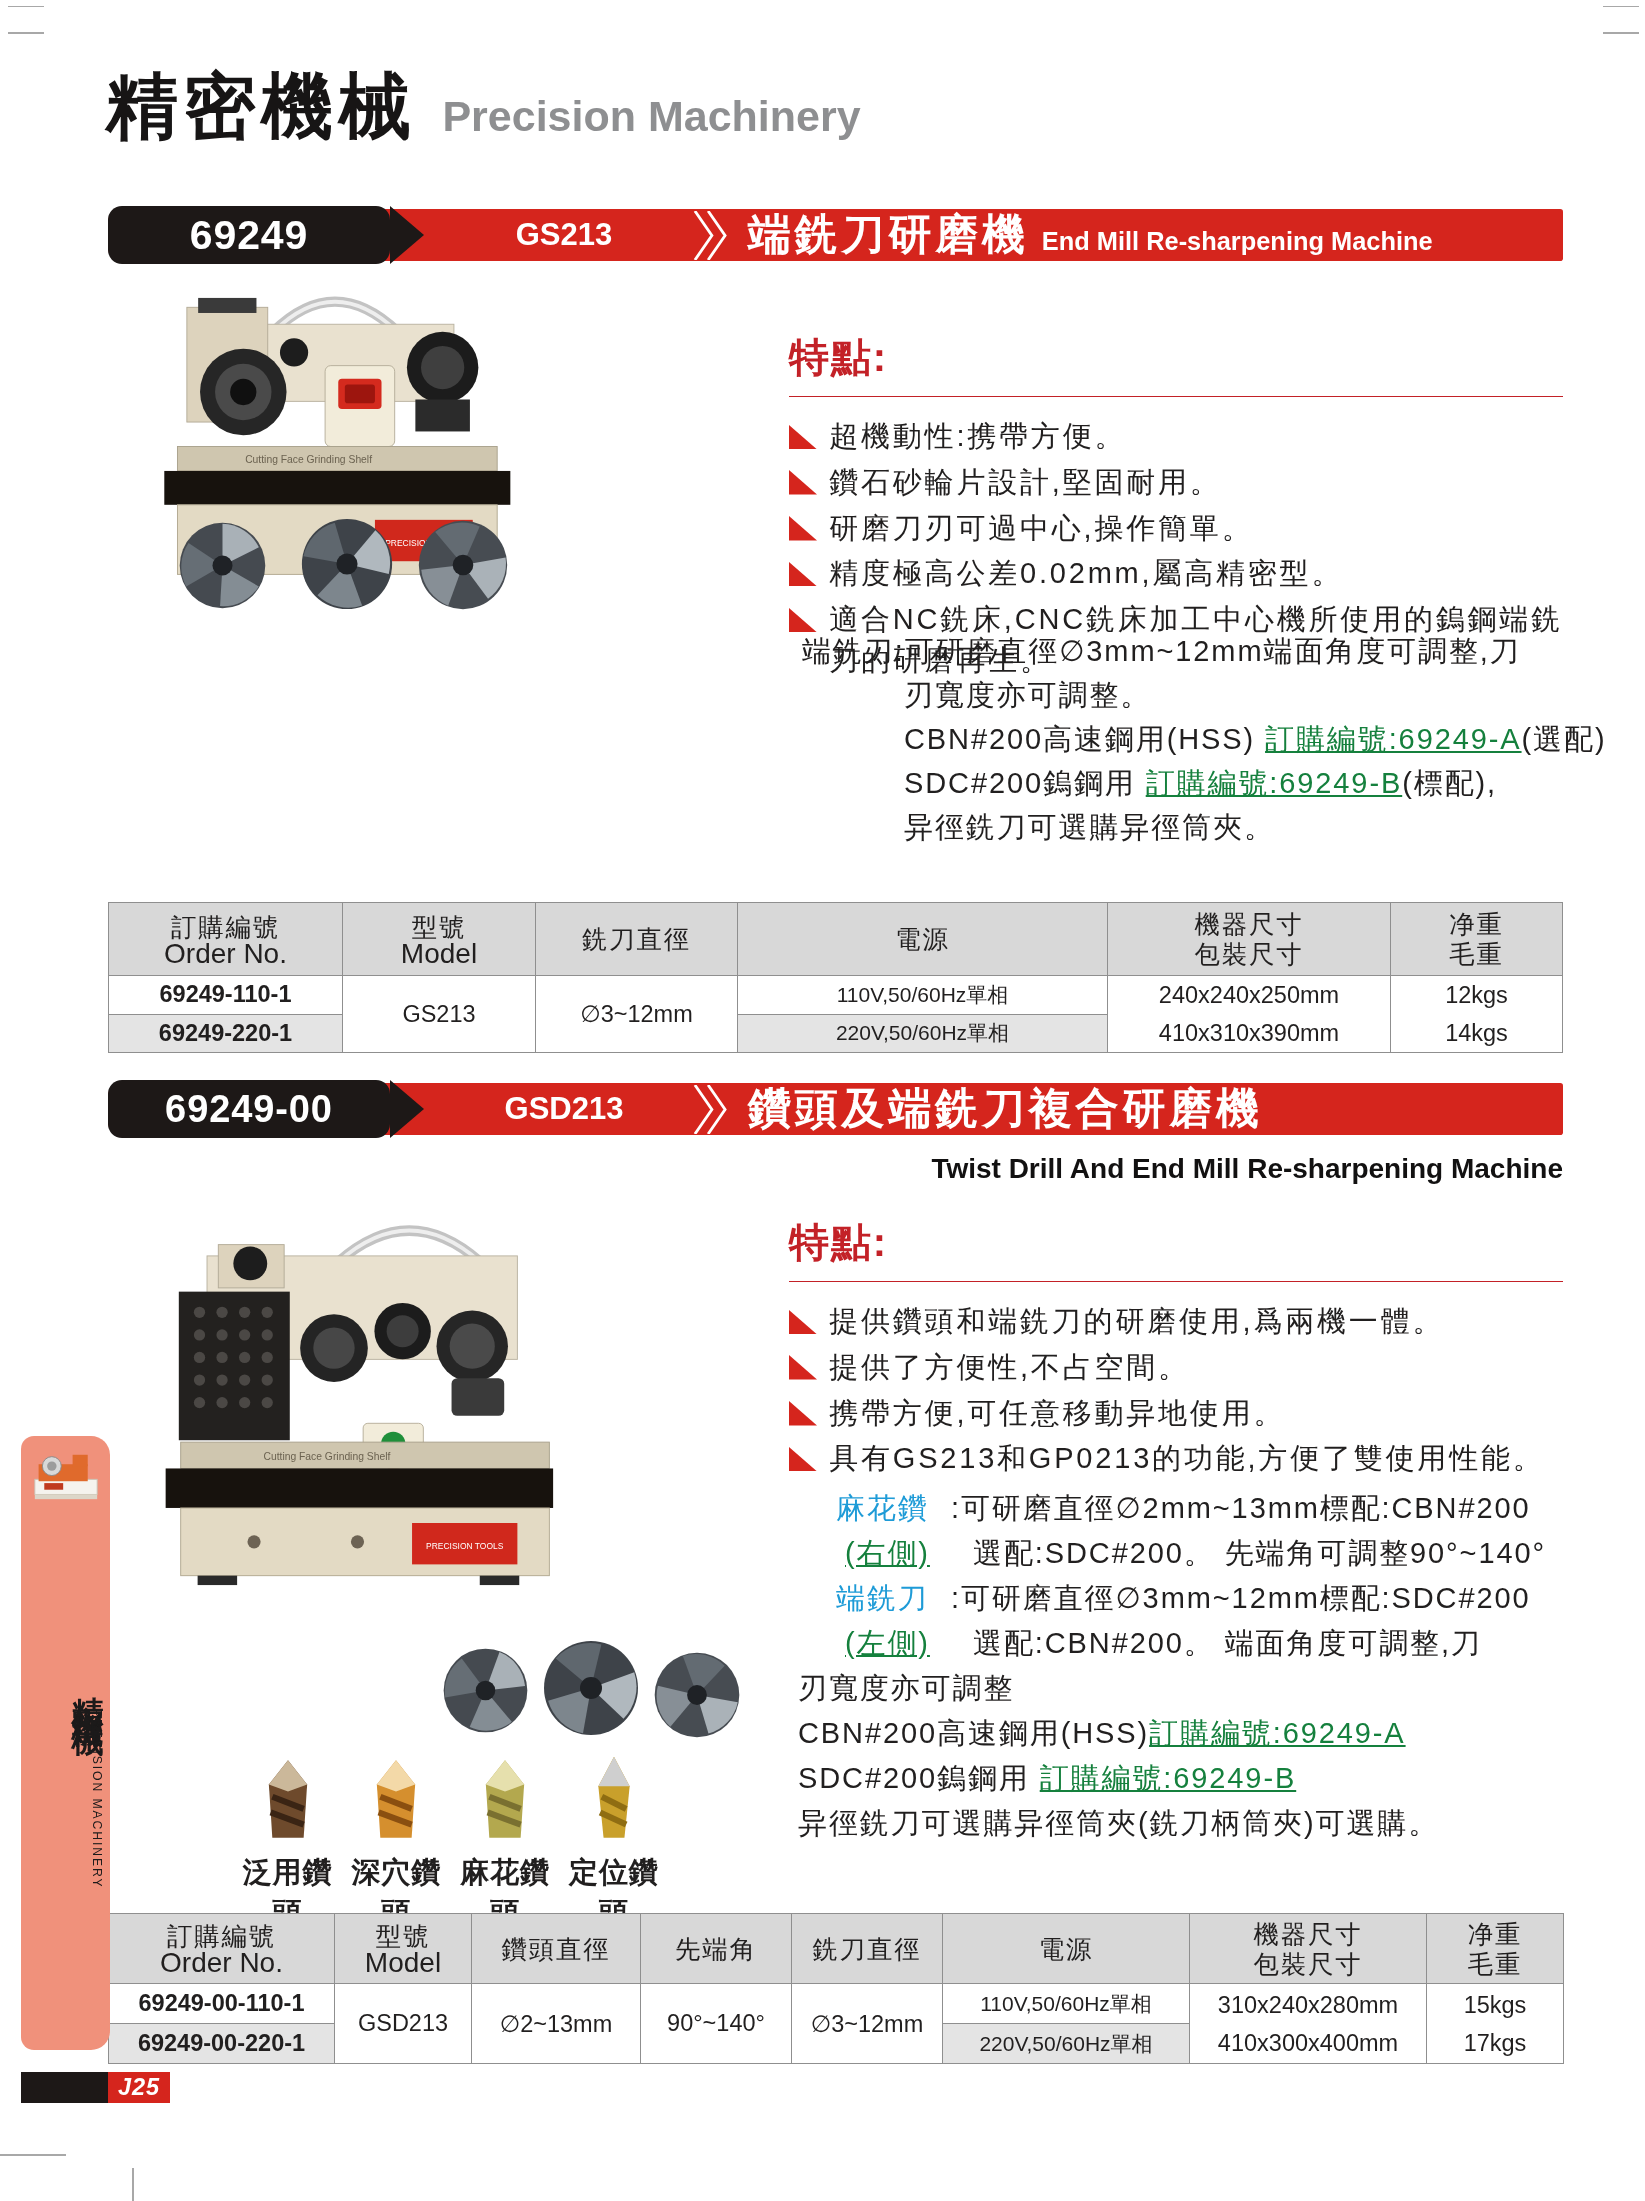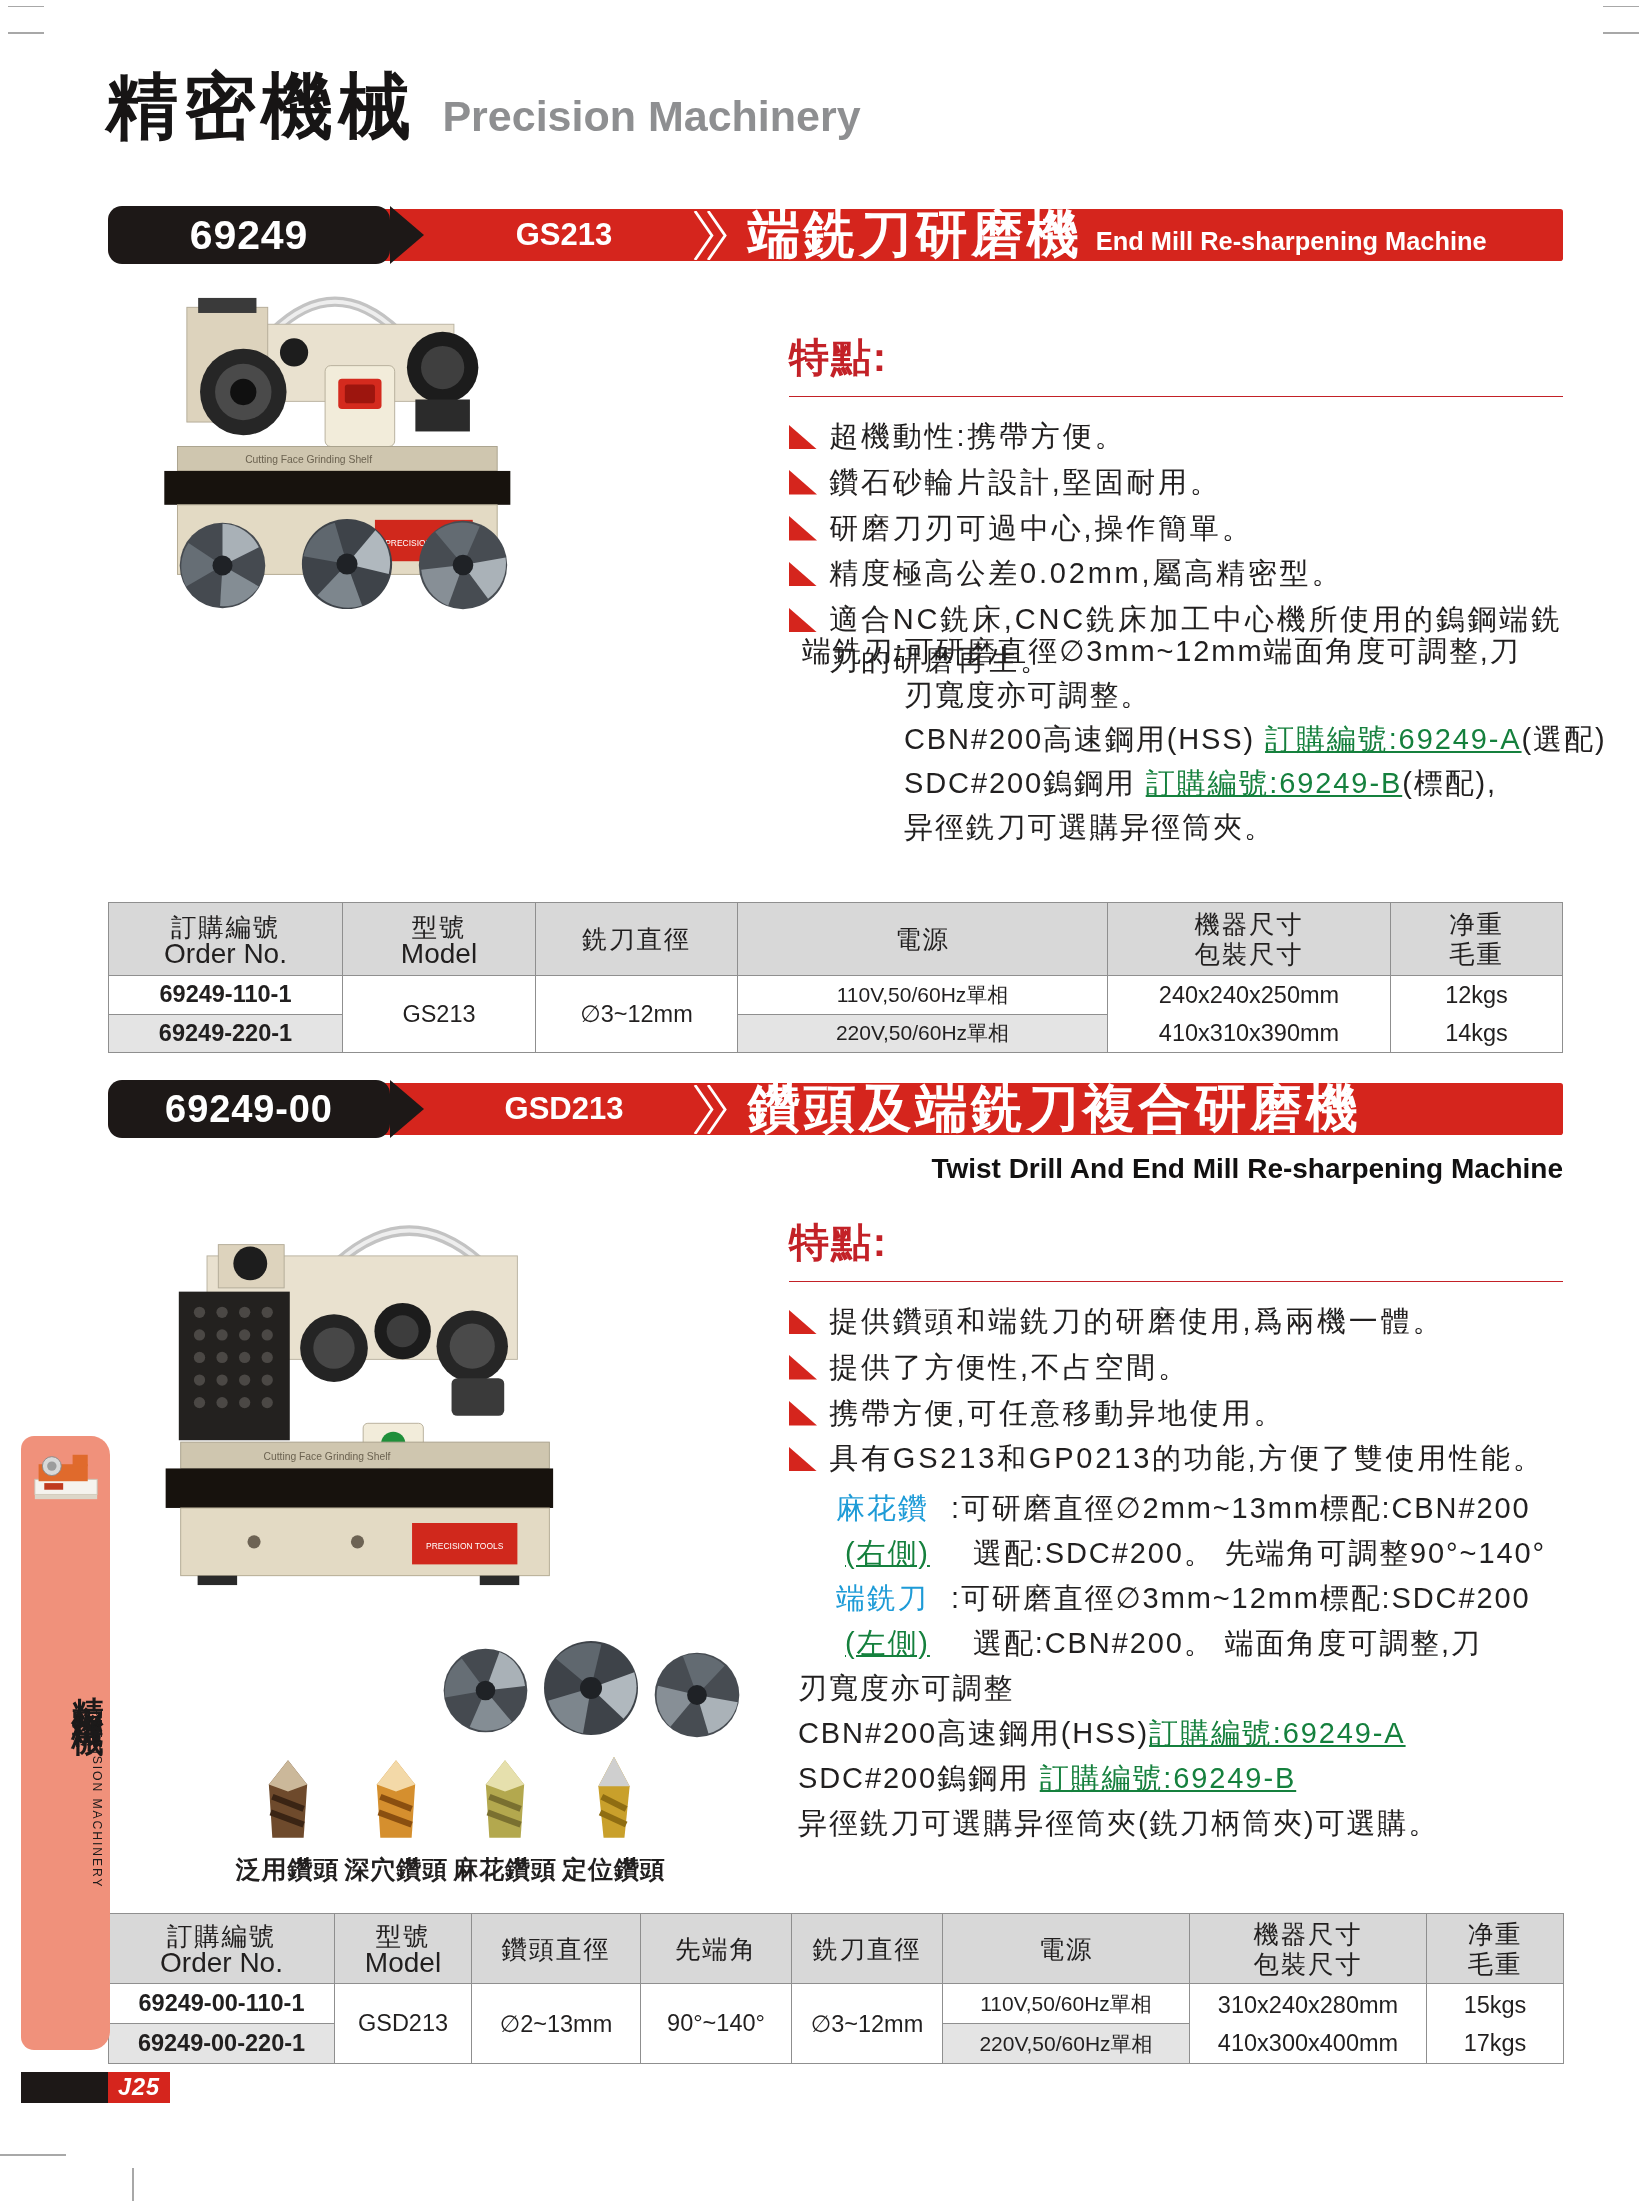--- a/index.html
+++ b/index.html
@@ -20,21 +20,21 @@
   
   .banner{height:52px;width:1455px;background:var(--red);border-radius:13px 2.8px 2.8px 13px;
           display:flex;align-items:center;}
   .code-box{position:relative;height:58px;width:282px;background:#1d1817;border-radius:14px;
             display:flex;align-items:center;justify-content:center;flex:0 0 auto;}
   .code-box:after{content:"";position:absolute;right:-34px;top:0;width:0;height:0;
             border-top:29px solid transparent;border-bottom:29px solid transparent;border-left:34px solid #1d1817;}
   .code-box span{color:#fff;font-size:41px;font-weight:bold;letter-spacing:0.9px;}
   .banner .model{color:#fff;font-size:31px;font-weight:bold;width:254px;text-align:center;margin-left:47px;flex:0 0 auto;}
   .chev{flex:0 0 auto;margin-right:19px;}
-  .banner .t-zh{color:#fff;font-size:52px;font-weight:bold;letter-spacing:3.8px;white-space:nowrap;}
+  .banner .t-zh{color:#fff;font-size:43px;font-weight:bold;letter-spacing:3.8px;white-space:nowrap;}
   .banner .t-en{color:#fff;font-size:25.4px;font-weight:bold;margin-left:13px;white-space:nowrap;padding-top:13px;}
 
   
   .feat{width:774px;}
   .feat-title{color:var(--hred);font-size:40px;font-weight:bold;letter-spacing:1.9px;
               border-bottom:1.9px solid var(--hred);padding-bottom:11.3px;}
   .feat-list{margin-top:19px;}
   .feat-item{display:flex;align-items:flex-start;margin-bottom:4.7px;}
   .tri{flex:0 0 auto;margin:8.5px 12.2px 0 0;}
   .feat-item .txt{font-size:29px;letter-spacing:2.8px;line-height:41px;}
@@ -57,21 +57,21 @@
   .spec-table th .l2{font-size:28px;line-height:24.5px;}
   .spec-table td{font-size:23.5px;background:#fff;}
   .spec-table td.ord{font-weight:bold;font-size:23.5px;}
   .spec-table td.pw{font-size:21px;}
   .spec-table tr.r2 td.shade{background:var(--shade);margin-left:24px;}
   .spec-table td .dline{line-height:38px;font-size:23.5px;}
   .hline{border-bottom:2.8px solid #5f5f5f;}
 
   
   .drill-fig{width:105px;text-align:center;}
-  .drill-fig .cap{font-size:25px;font-weight:bold;letter-spacing:0.9px;margin-top:7.5px;}
+  .drill-fig .cap{font-size:29px;font-weight:bold;letter-spacing:0.9px;margin-top:7.5px;}
 
   
   .tab{left:21px;top:1436px;width:89px;height:614px;background:var(--salmon);
        border-radius:13px 19px 19px 13px;}
   .tab-vert{position:absolute;top:90px;left:0;width:89px;height:508px;writing-mode:vertical-rl;
             display:flex;justify-content:center;}
   .tab-vert .zh{font-size:32px;font-weight:bold;letter-spacing:9.4px;color:#1c1a1a;margin-left:3.8px;}
   .tab-vert .en{font-size:12.2px;letter-spacing:1.9px;color:#1c1a1a;margin-right:5.6px;}
   .pageno-black{left:21px;top:2072px;width:88px;height:31px;background:#1d1817;}
   .pageno-red{left:108px;top:2072px;width:62px;height:31px;background:#d5251d;display:flex;

